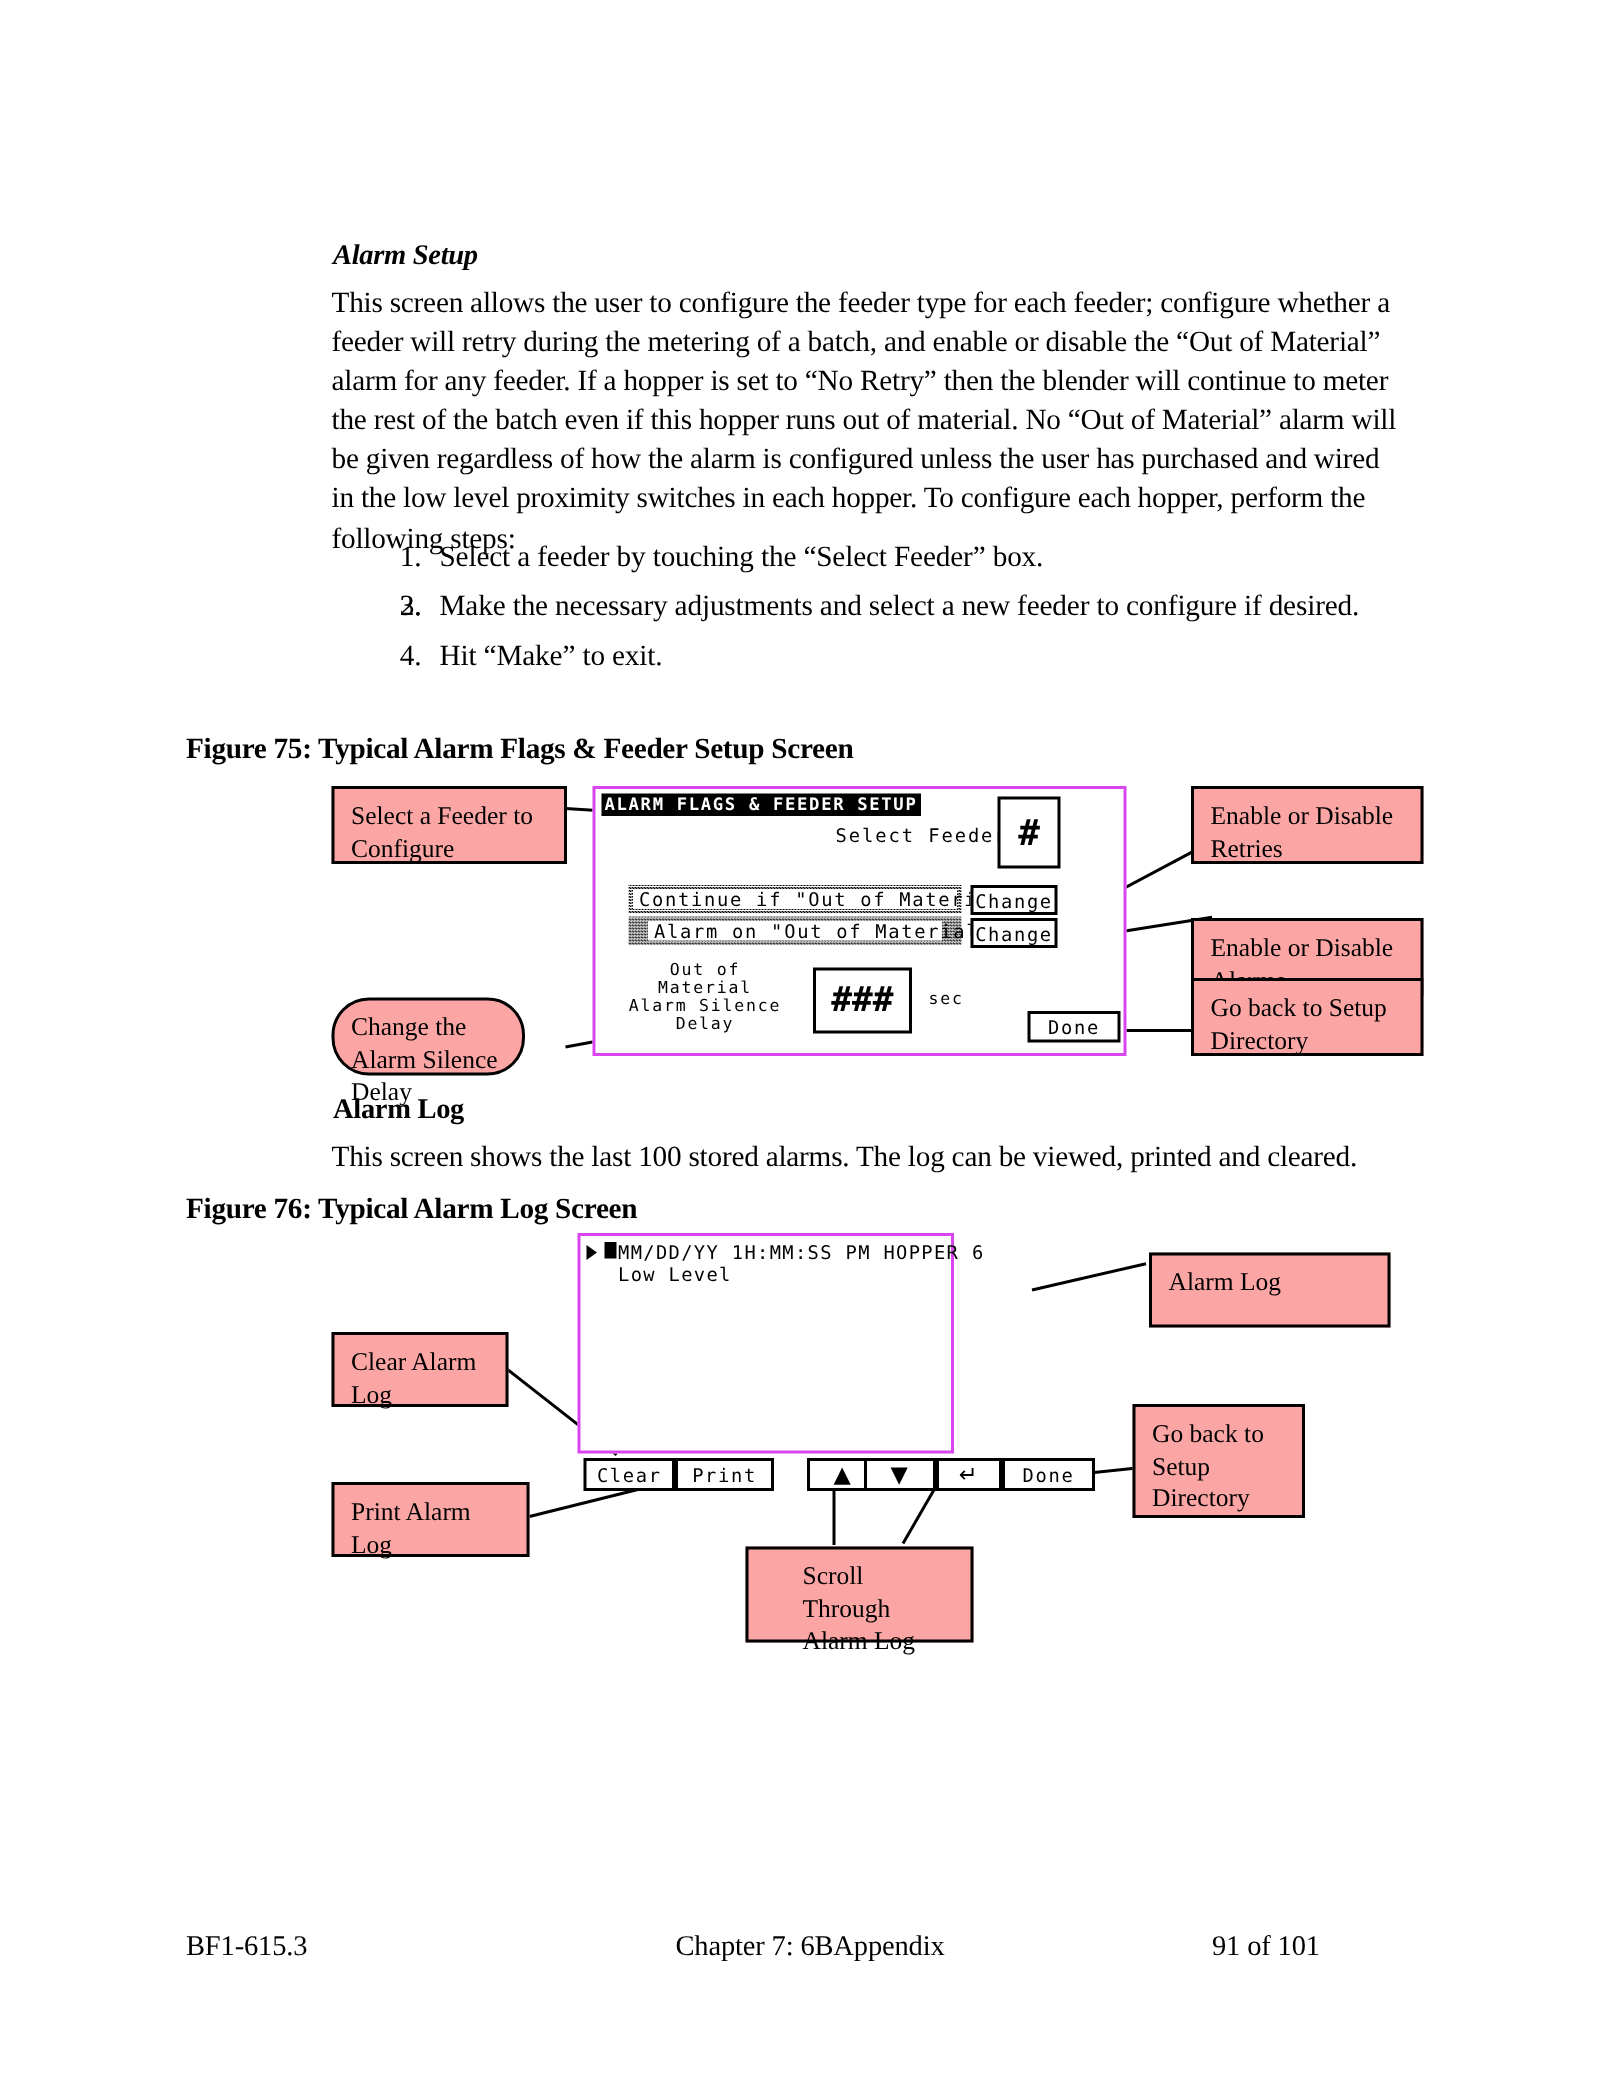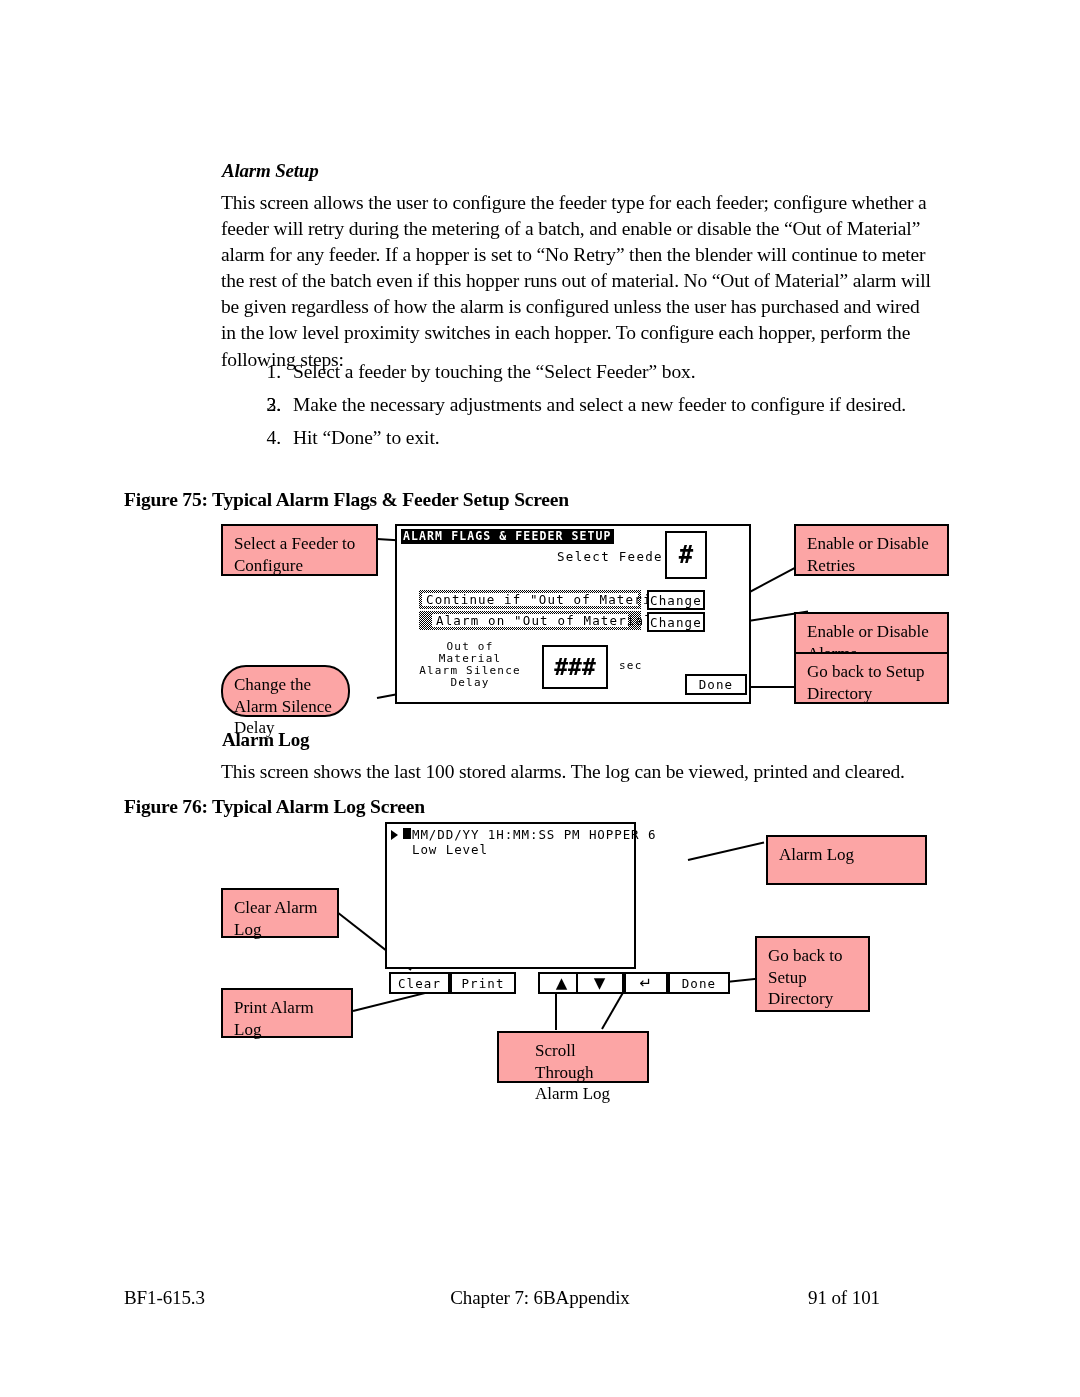--- a/index.html
+++ b/index.html
@@ -82,21 +82,21 @@
     position: absolute;
     background: #000;
     transform-origin: 0 50%;
     height: 2px;
     z-index: 4;
   }
 
   
   .lcd {
     position: absolute;
-    border: 2px solid #000000;
+    border: 2px solid #d946ef;
     box-sizing: border-box;
     background: #fff;
     font-family: "DejaVu Sans Mono", monospace;
     z-index: 5;
   }
   .lcd-title {
     position: absolute;
     background: #000;
     color: #fff;
     font-family: "DejaVu Sans Mono", monospace;
@@ -229,21 +229,21 @@
     </div>
     <div class="li">
       <span class="num">2.</span>
     </div>
     <div class="li">
       <span class="num">3.</span>
       <span>Make the necessary adjustments and select a new feeder to configure if desired.</span>
     </div>
     <div class="li">
       <span class="num">4.</span>
-      <span>Hit “Done” to exit.</span>
+      <span>Hit “Make” to exit.</span>
     </div>
   </div>
 
   <div class="fig-caption" style="left:124px; top:489px;">Figure 75: Typical Alarm Flags &amp; Feeder Setup Screen</div>
 
   <div class="leader" style="left:377px; top:538px; width:284px; transform:rotate(3.6deg);"></div>
 
   <div class="leader" style="left:377px; top:697px; width:210px; transform:rotate(-10.5deg);"></div>
 
   <div class="leader" style="left:729px; top:602px; width:80px; transform:rotate(-28deg);"></div>
@@ -366,21 +366,21 @@
   </div>
 
   <div class="callout" style="left:221px; top:888px; width:118px; height:50px;">
     <span>Clear Alarm Log</span>
   </div>
 
   <div class="callout" style="left:221px; top:988px; width:132px; height:50px;">
     <span>Print Alarm Log</span>
   </div>
 
-  <div class="callout" style="left:497px; top:1031px; width:152px; height:52px;padding-left:36px;">
+  <div class="callout" style="left:497px; top:1031px; width:152px; height:64px;padding-left:36px;">
     <span>Scroll Through Alarm Log</span>
   </div>
 
   <div class="callout" style="left:755px; top:936px; width:115px; height:76px;">
     <span>Go back to Setup Directory</span>
   </div>
 
   <div class="footer" style="left:124px; top:1287px;">BF1-615.3</div>
   <div class="footer" style="left:0px; top:1287px; width:1080px; text-align:center;">Chapter 7: 6BAppendix</div>
   <div class="footer" style="left:808px; top:1287px;">91 of 101</div>

